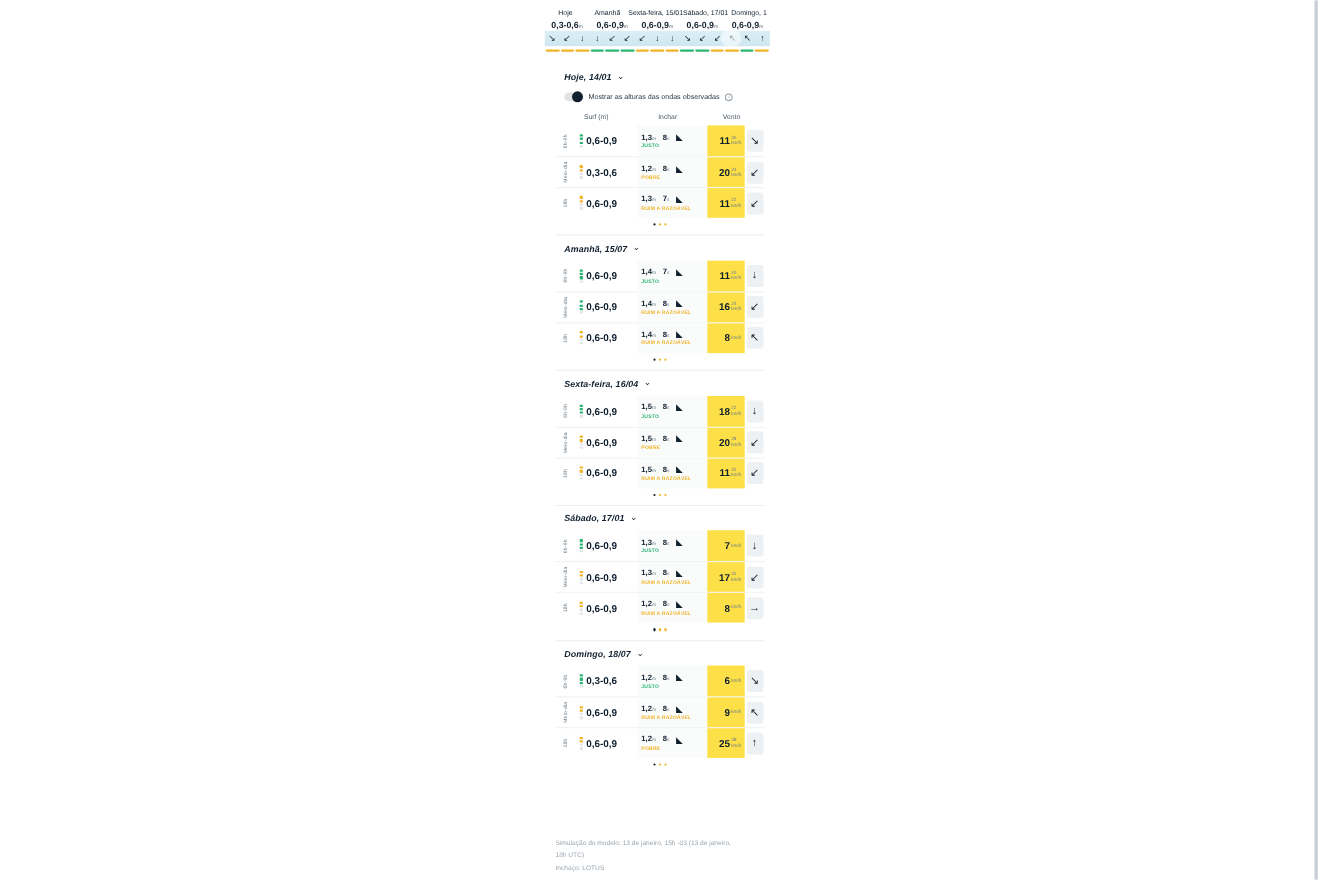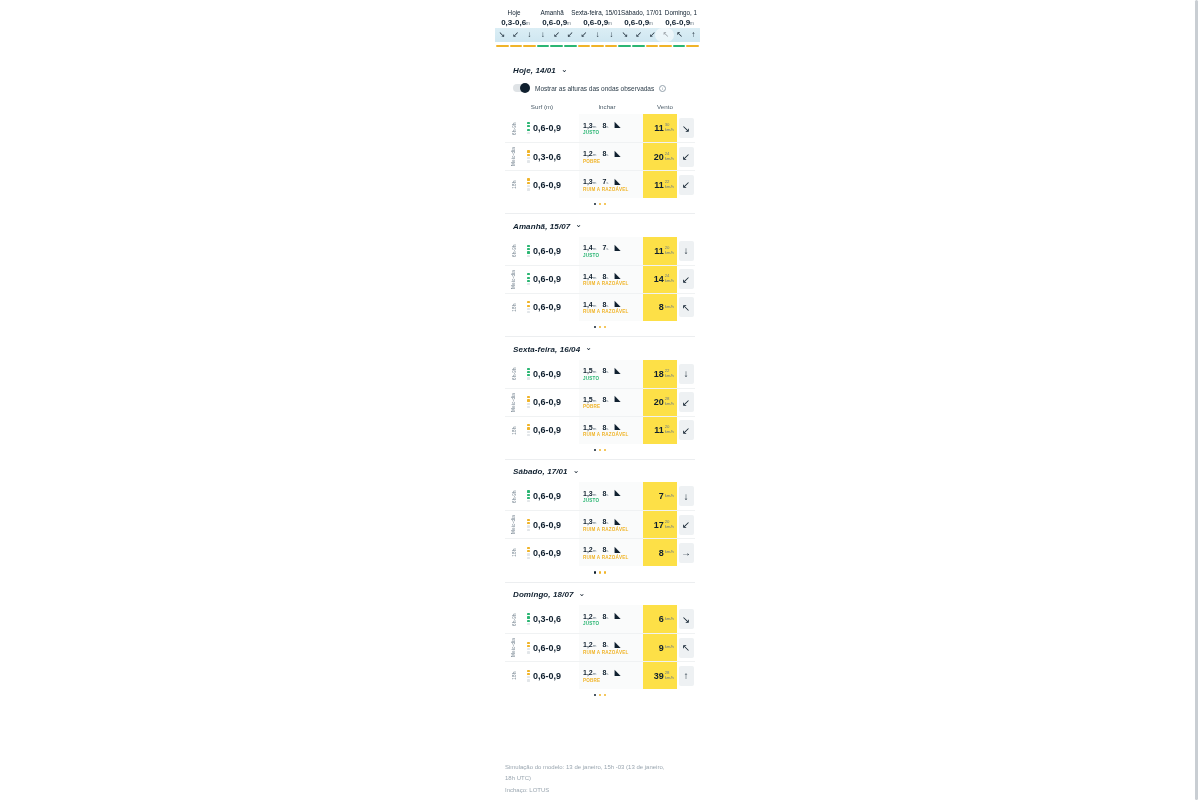--- a/index.html
+++ b/index.html
@@ -529,21 +529,21 @@
           <div class="cell-surf">0,6-0,9</div>
           <div class="cell-swell">
             <span class="swell-line">
               <span class="sw-h"><span>1,4</span><span class="u">m</span></span>
               <span class="sw-p"><span>8</span><span class="u">s</span></span>
               <span class="sw-ico">◣</span>
             </span>
             <span class="sw-rating" style="color:#f0b429">RUIM A RAZOÁVEL</span>
           </div>
           <div class="cell-wind">
-            <span class="wind-num">14</span>
+            <span class="wind-num">16</span>
             <span class="wind-unit">
                 <span>24</span>
                 <span>km/h</span>
               </span>
           </div>
           <div class="cell-windarrow">
               <span class="warrow boxed">↙</span>
             </div>
         </div>
 
@@ -907,21 +907,21 @@
           <div class="cell-surf">0,6-0,9</div>
           <div class="cell-swell">
             <span class="swell-line">
               <span class="sw-h"><span>1,2</span><span class="u">m</span></span>
               <span class="sw-p"><span>8</span><span class="u">s</span></span>
               <span class="sw-ico">◣</span>
             </span>
             <span class="sw-rating" style="color:#f0b429">POBRE</span>
           </div>
           <div class="cell-wind">
-            <span class="wind-num">39</span>
+            <span class="wind-num">25</span>
             <span class="wind-unit">
                 <span>28</span>
                 <span>km/h</span>
               </span>
           </div>
           <div class="cell-windarrow">
               <span class="warrow boxed">↑</span>
             </div>
         </div>
 

